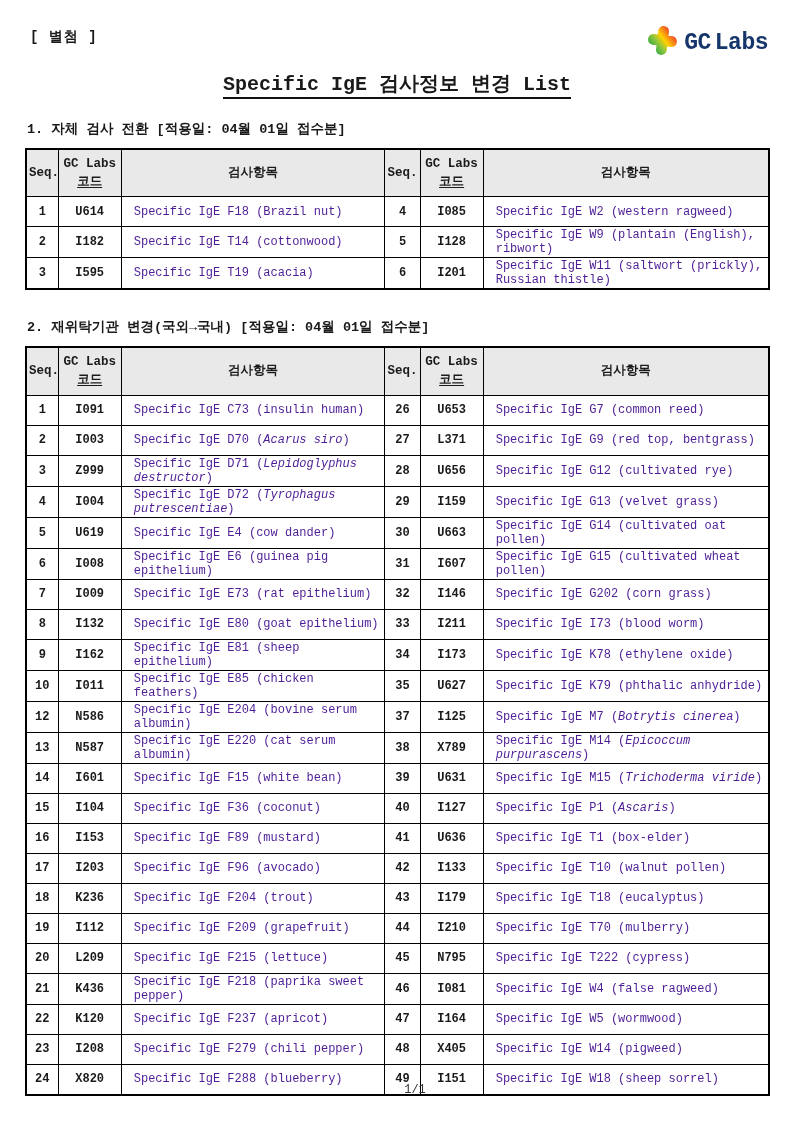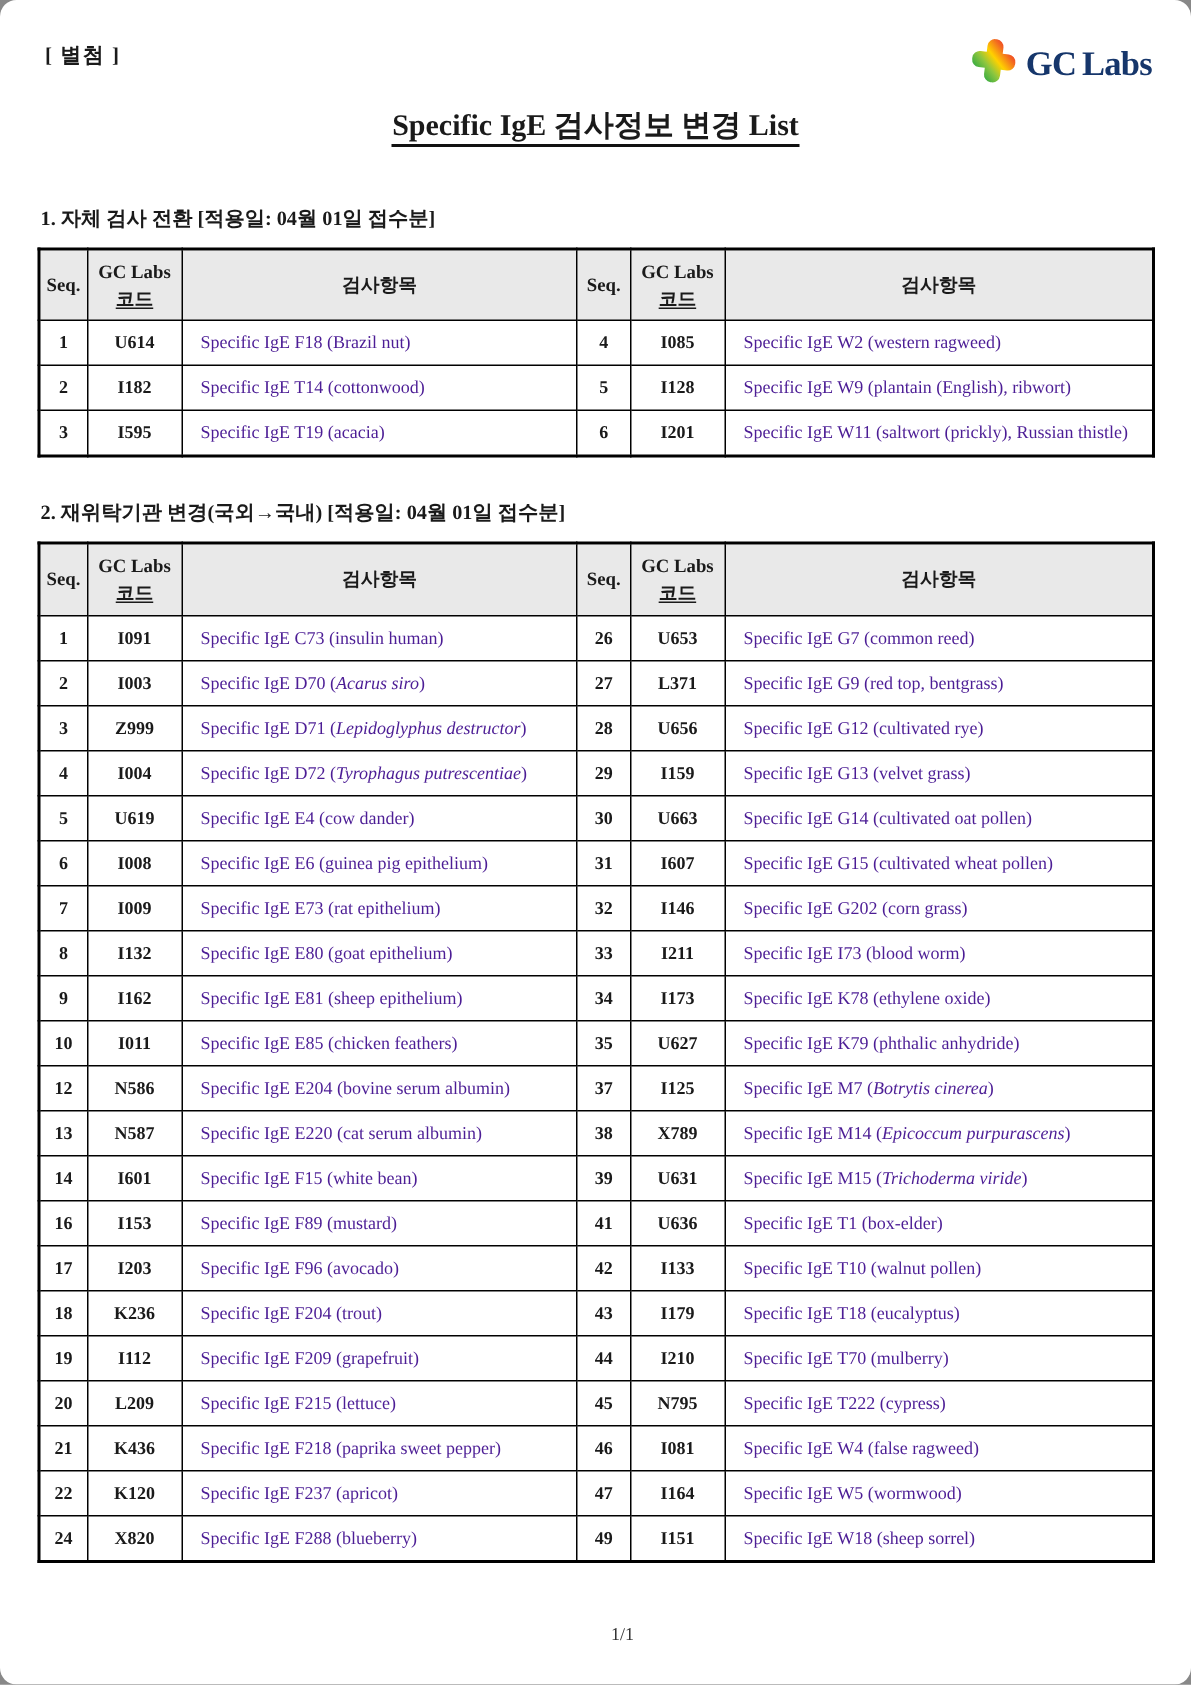--- a/index.html
+++ b/index.html
@@ -1,35 +1,35 @@
 <!DOCTYPE html>
 <html><head>
 <meta charset="utf-8">
 <style>
   html, body { margin: 0; padding: 0; background: #888; }
   .page {
     width: 794px; height: 1123px; background: #ffffff; margin: 0 auto;
-    position: relative; font-family: Liberation Serif, serif;
-    color: #1a1a1a; overflow: hidden; box-sizing: border-box; border-radius: 11px;
+    position: relative; font-family: Liberation Mono, monospace;
+    color: #1a1a1a; overflow: hidden; box-sizing: border-box;
   }
   .doc-header {
     display: flex; justify-content: space-between; align-items: flex-start;
     padding: 24px 26px 0 30px;
   }
   .attachment { font-size: 14px; font-weight: 700; letter-spacing: 1px; padding-top: 4px; }
   .logo { display: flex; align-items: center; gap: 5px; }
   .logo-wordmark { font-size: 23px; font-weight: 700; color: #16366b; letter-spacing: -0.5px; }
   .logo-wordmark .labs { margin-left: 4px; }
   .page-title { text-align: center; margin-top: 8px; }
   .page-title span {
     font-size: 20px; font-weight: 700;
     border-bottom: 2.5px solid #111; padding-bottom: 1px;
   }
   .section-heading { font-size: 13.5px; font-weight: 700; margin: 0 0 0 27px; }
-  .section-1 { margin-top: 40px; }
+  .section-1 { margin-top: 23px; }
   .section-2 { margin-top: 28px; }
   .list-table {
     border-collapse: collapse; table-layout: fixed;
     width: 745px; margin: 10px 0 0 25px;
     border: 2px solid #000;
   }
   .list-table th, .list-table td { border: 1px solid #000; overflow: hidden; }
   .list-table th {
     background: #e9e9e9; font-size: 12.5px; font-weight: 700;
     padding: 5px 2px; text-align: center; line-height: 1.45;
@@ -249,20 +249,28 @@
             </tr>
             <tr>
               <td class="seq">14</td>
               <td class="code">I601</td>
               <td class="item">Specific IgE F15 (white bean)</td>
               <td class="seq">39</td>
               <td class="code">U631</td>
               <td class="item">Specific IgE M15 (<i>Trichoderma viride</i>)</td>
             </tr>
             <tr>
+              <td class="seq">15</td>
+              <td class="code">I104</td>
+              <td class="item">Specific IgE F36 (coconut)</td>
+              <td class="seq">40</td>
+              <td class="code">I127</td>
+              <td class="item">Specific IgE P1 (<i>Ascaris</i>)</td>
+            </tr>
+            <tr>
               <td class="seq">16</td>
               <td class="code">I153</td>
               <td class="item">Specific IgE F89 (mustard)</td>
               <td class="seq">41</td>
               <td class="code">U636</td>
               <td class="item">Specific IgE T1 (box-elder)</td>
             </tr>
             <tr>
               <td class="seq">17</td>
               <td class="code">I203</td>
@@ -305,20 +313,28 @@
             </tr>
             <tr>
               <td class="seq">22</td>
               <td class="code">K120</td>
               <td class="item">Specific IgE F237 (apricot)</td>
               <td class="seq">47</td>
               <td class="code">I164</td>
               <td class="item">Specific IgE W5 (wormwood)</td>
             </tr>
             <tr>
+              <td class="seq">23</td>
+              <td class="code">I208</td>
+              <td class="item">Specific IgE F279 (chili pepper)</td>
+              <td class="seq">48</td>
+              <td class="code">X405</td>
+              <td class="item">Specific IgE W14 (pigweed)</td>
+            </tr>
+            <tr>
               <td class="seq">24</td>
               <td class="code">X820</td>
               <td class="item">Specific IgE F288 (blueberry)</td>
               <td class="seq">49</td>
               <td class="code">I151</td>
               <td class="item">Specific IgE W18 (sheep sorrel)</td>
             </tr>
           </tbody>
         </table>
       </div>

